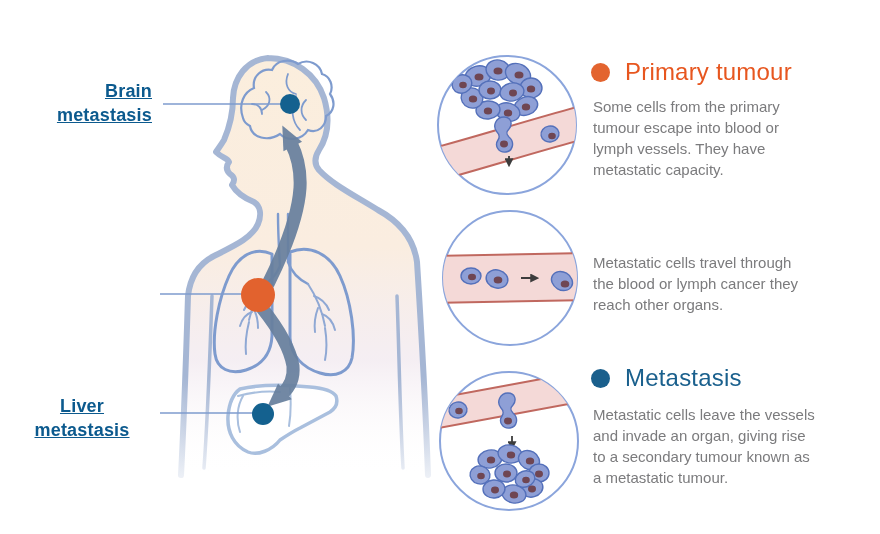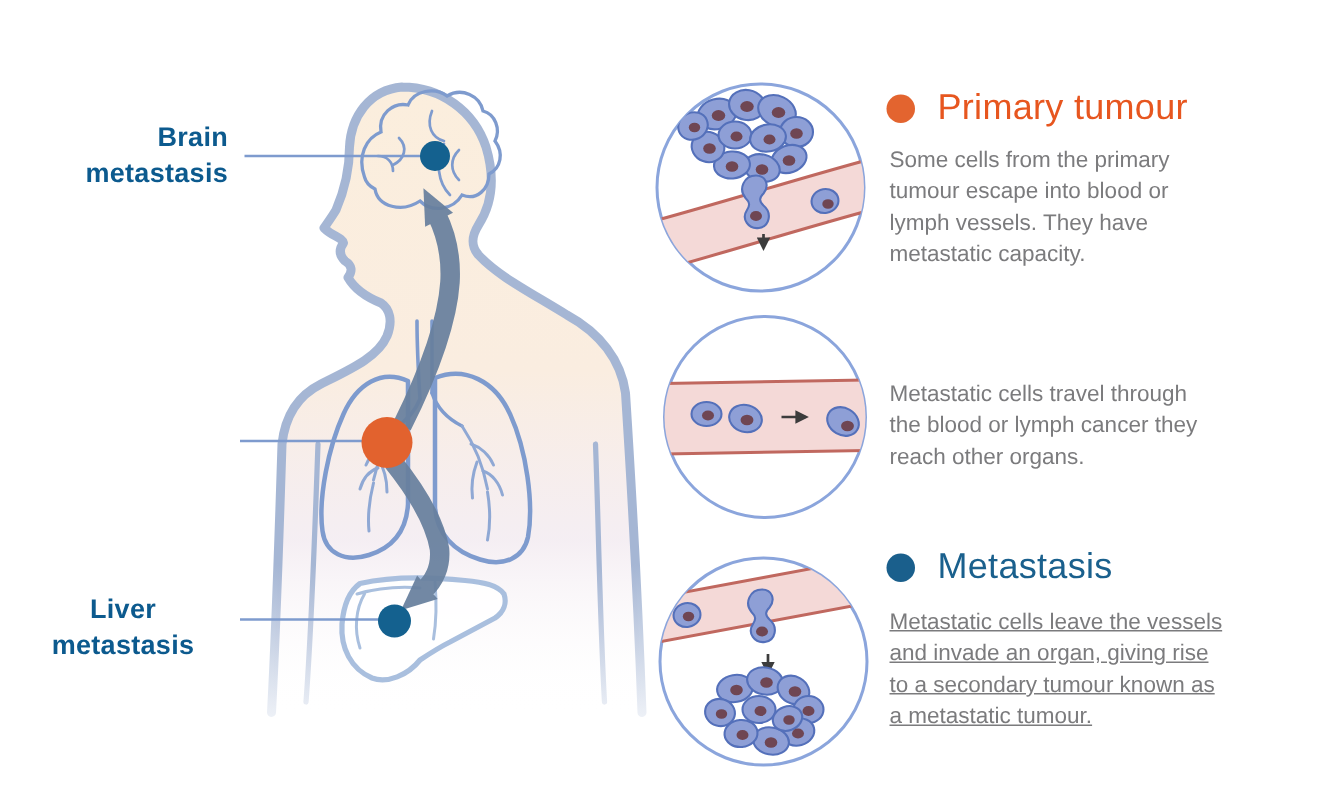--- a/index.html
+++ b/index.html
@@ -5,21 +5,21 @@
   html,body{margin:0;padding:0;background:#fff;}
   .stage{
     position:relative;width:880px;height:534px;background:#ffffff;overflow:hidden;
     font-family:"Liberation Sans",sans-serif;
   }
   .stage svg{position:absolute;display:block;}
   .body-label{
     position:absolute;width:140px;text-align:right;white-space:pre-line;
     font-weight:700;font-size:18px;line-height:24px;letter-spacing:.2px;
   }
-  .label-blue{color:#0c5a8e;}
+  .label-blue{color:#0c5a8e;text-decoration:underline;}
   .label-orange{color:#e7561f;}
   .step-heading{
     position:absolute;display:flex;align-items:center;gap:15px;
   }
   .bullet{width:19px;height:19px;border-radius:50%;flex:0 0 auto;}
   .bullet-orange{background:#e3642f;}
   .bullet-blue{background:#1a5f8c;}
   .heading-text{font-weight:400;font-size:24px;letter-spacing:.2px;}
   .heading-orange{color:#e7561f;}
   .heading-blue{color:#1a608d;}
@@ -278,18 +278,18 @@
 metastatic capacity.</div>
 
   <div class="step-body" style="top:252px;">Metastatic cells travel through
 the blood or lymph cancer they
 reach other organs.</div>
 
   <div class="step-heading" style="left:591px;top:364px;">
     <span class="bullet bullet-blue"></span>
     <span class="heading-text heading-blue">Metastasis</span>
   </div>
-  <div class="step-body" style="top:404px;text-decoration:underline;">Metastatic cells leave the vessels
+  <div class="step-body" style="top:404px;">Metastatic cells leave the vessels
 and invade an organ, giving rise
 to a secondary tumour known as
 a metastatic tumour.</div>
 
 </div>
 
 </body></html>

